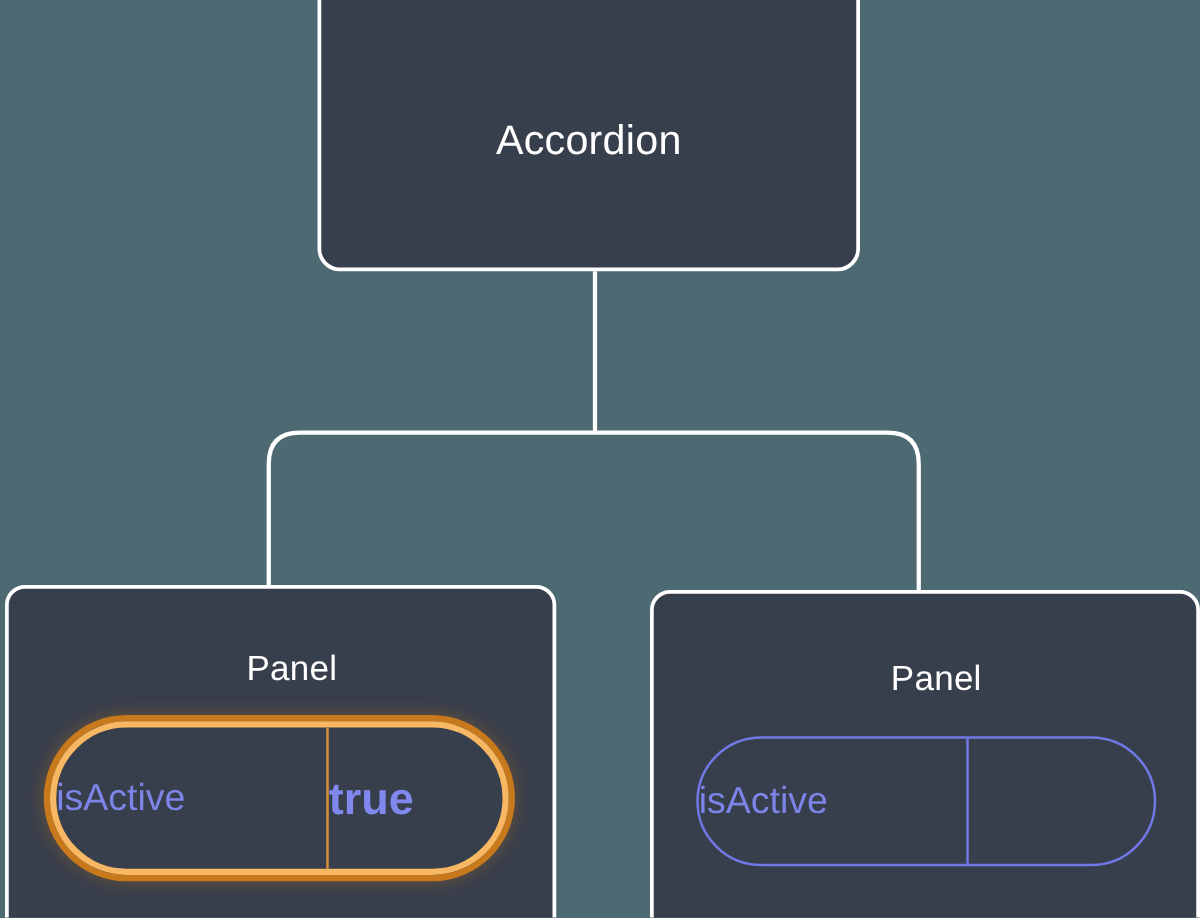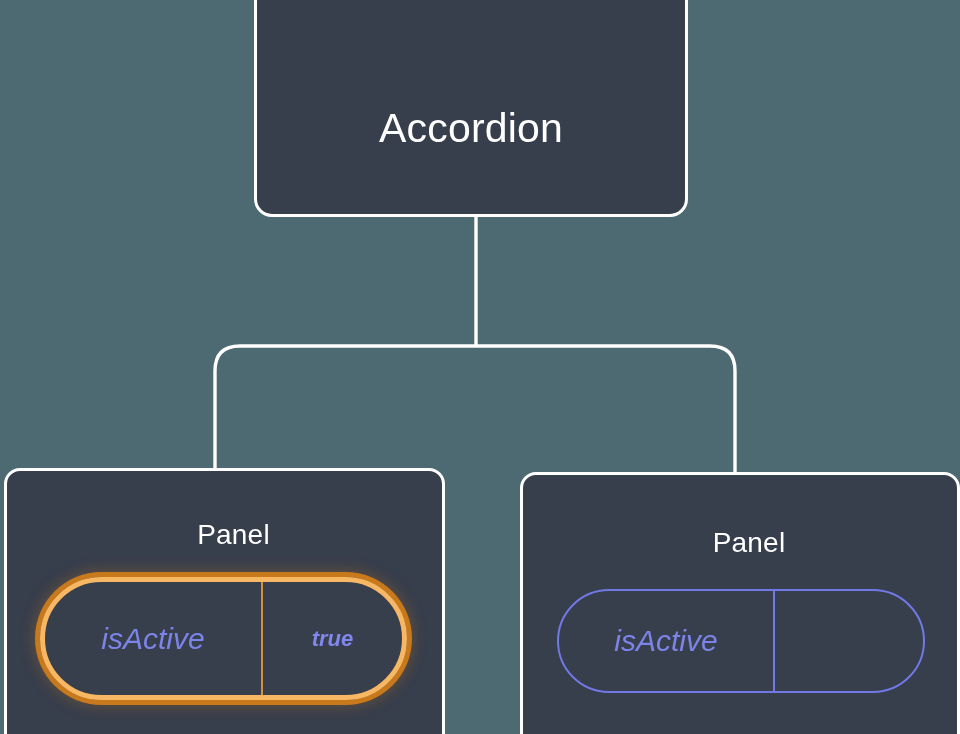--- a/index.html
+++ b/index.html
@@ -54,22 +54,21 @@
     top: -34px;
     width: 434px;
     height: 251px;
     border-radius: 18px;
   }
   #node-accordion .node-title {
     position: absolute;
     left: 0;
     right: 0;
     top: 124px;
-    font-size: 41px;
-    margin-top: 12px;
+    font-size: 33px;
   }
 
   
   .panel-node {
     height: 300px;
   }
   #node-panel-left {
     left: 4px;
     top: 468px;
     width: 441px;
@@ -95,33 +94,32 @@
     position: absolute;
     box-sizing: border-box;
     display: flex;
     align-items: stretch;
     border-radius: 999px;
   }
 
   .pill-cell {
     display: flex;
     align-items: center;
-    justify-content: center;
+    justify-content: flex-start;
     white-space: nowrap;
-    font-style: italic;
   }
 
   .pill-name {
     color: #7c84e8;
     font-size: 30px;
     font-weight: 400;
   }
   .pill-value {
     color: #8088ee;
-    font-size: 22px;
+    font-size: 36px;
     font-weight: 400;
   }
 
   
   .pill-plain {
     border: 2px solid #7179e6;
     background: transparent;
   }
   .pill-plain .pill-divider {
     width: 2px;

